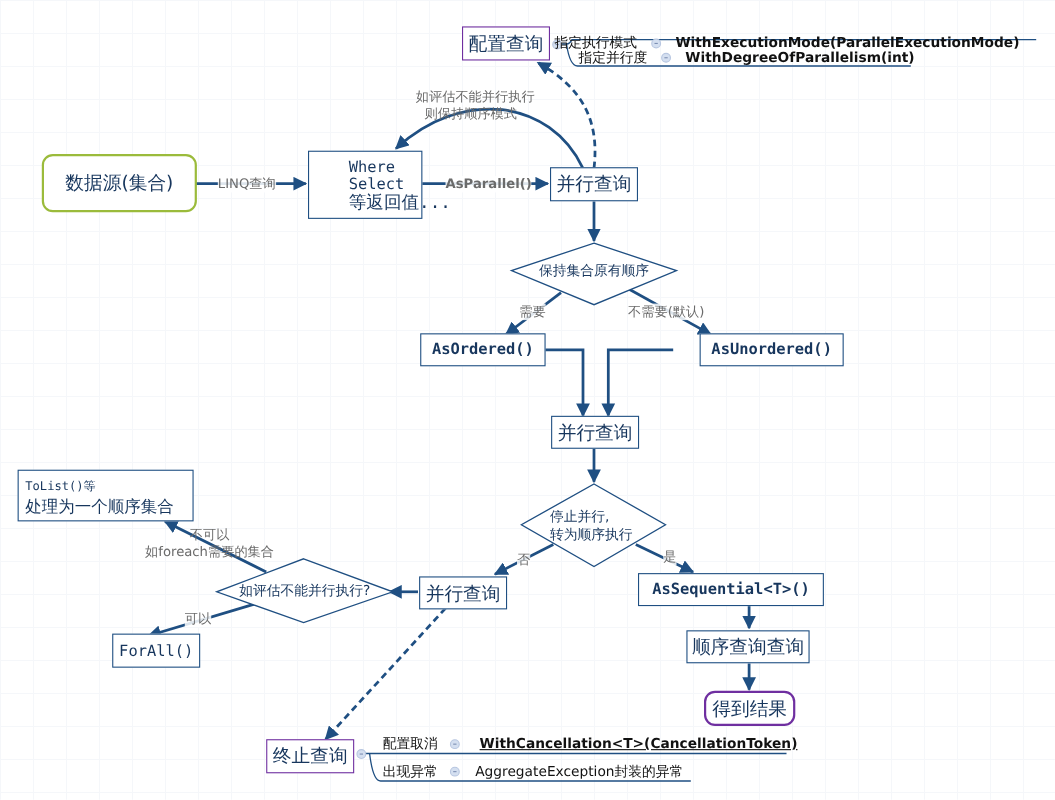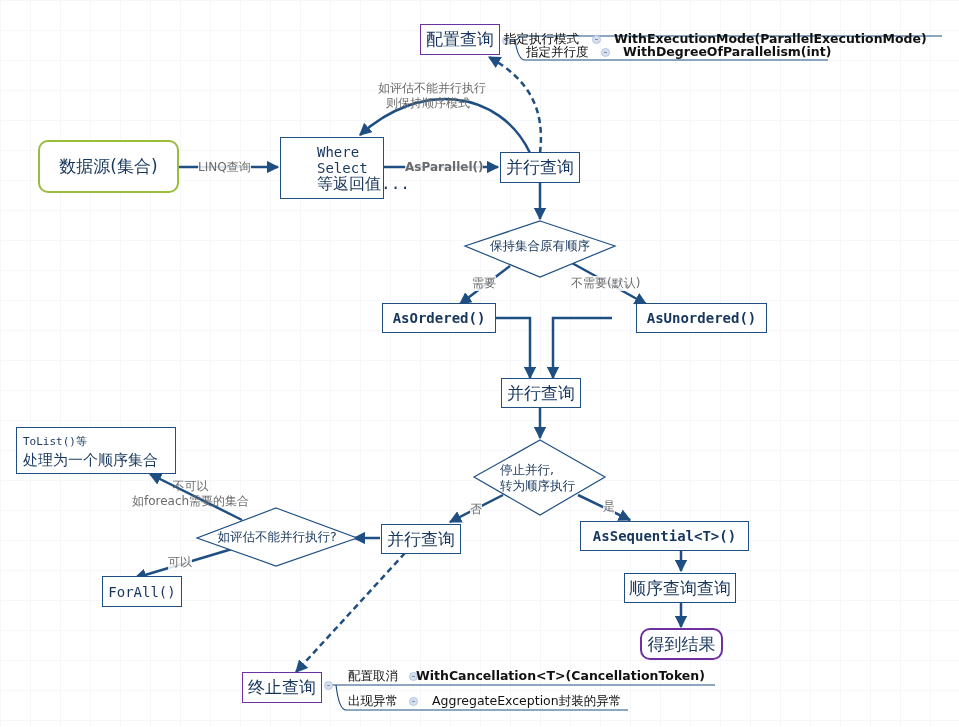--- a/index.html
+++ b/index.html
@@ -158,19 +158,19 @@
 <div class="branch" style="left:526px;top:44px;">
   <span class="k">指定并行度</span>
   <span class="toggle" style="left:75px;top:4px;"></span>
   <span class="v" style="left:97px;top:0;">WithDegreeOfParallelism(int)</span>
 </div>
 
 <span class="toggle" style="left:324px;top:681px;"></span>
 <div class="branch" style="left:348px;top:668px;">
   <span class="k">配置取消</span>
   <span class="toggle" style="left:61px;top:4px;"></span>
-  <span class="v" style="left:68px;top:0;">WithCancellation&lt;T&gt;(CancellationToken)</span>
+  <span class="v" style="left:88px;top:0;text-decoration:underline;">WithCancellation&lt;T&gt;(CancellationToken)</span>
 </div>
 <div class="branch" style="left:348px;top:693px;">
   <span class="k">出现异常</span>
   <span class="toggle" style="left:61px;top:4px;"></span>
   <span class="v normal" style="left:84px;top:0;">AggregateException封装的异常</span>
 </div>
 
 </body></html>

